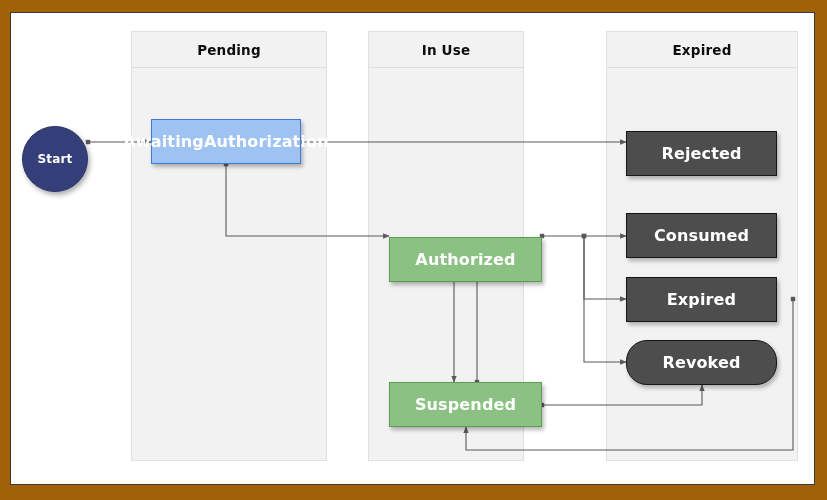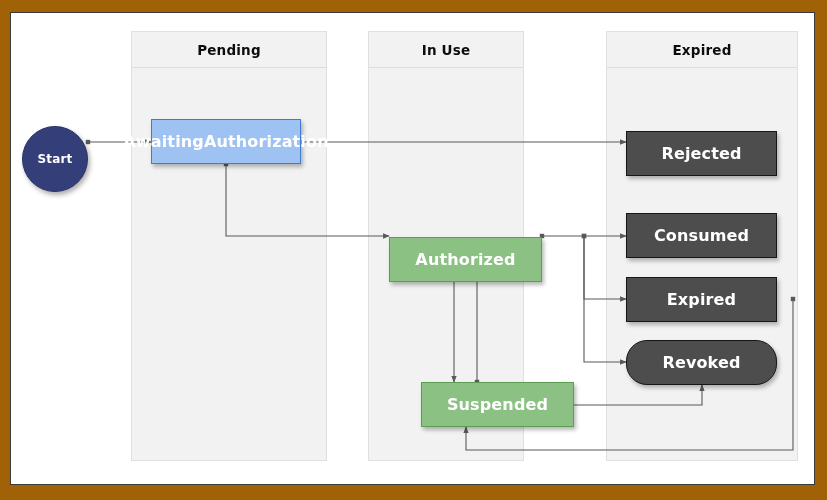--- a/index.html
+++ b/index.html
@@ -166,19 +166,19 @@
       </g>
       <g>
         <polyline points="793,299 793,450 466,450 466,427" fill="none" stroke="#595959" stroke-width="1.1" marker-end="url(#arrowhead)"></polyline>
         <rect x="790.8" y="296.8" width="4.4" height="4.4" fill="#595959"></rect>
       </g>
     </svg>
 
   <div class="node node-start" id="node-start" style="left: 22px; top: 126px; width: 66px; height: 66px;">Start</div>
   <div class="node node-pending" id="node-awaiting" style="left: 151px; top: 119px; width: 150px; height: 45px;">AwaitingAuthorization</div>
   <div class="node node-active" id="node-authorized" style="left: 389px; top: 213px; width: 153px; height: 45px; margin-top: 24px;">Authorized</div>
-  <div class="node node-active" id="node-suspended" style="left: 389px; top: 382px; width: 153px; height: 45px; margin-left: 32px;">Suspended</div>
+  <div class="node node-active" id="node-suspended" style="left: 389px; top: 382px; width: 153px; height: 45px;">Suspended</div>
   <div class="node node-terminal" id="node-rejected" style="left: 626px; top: 131px; width: 151px; height: 45px;">Rejected</div>
   <div class="node node-terminal" id="node-consumed" style="left: 626px; top: 213px; width: 151px; height: 45px;">Consumed</div>
   <div class="node node-terminal" id="node-expired" style="left: 626px; top: 277px; width: 151px; height: 45px;">Expired</div>
   <div class="node node-terminal" id="node-revoked" style="left: 626px; top: 340px; width: 151px; height: 45px; border-radius: 21px;">Revoked</div>
 
 </div>
 
 </body></html>

